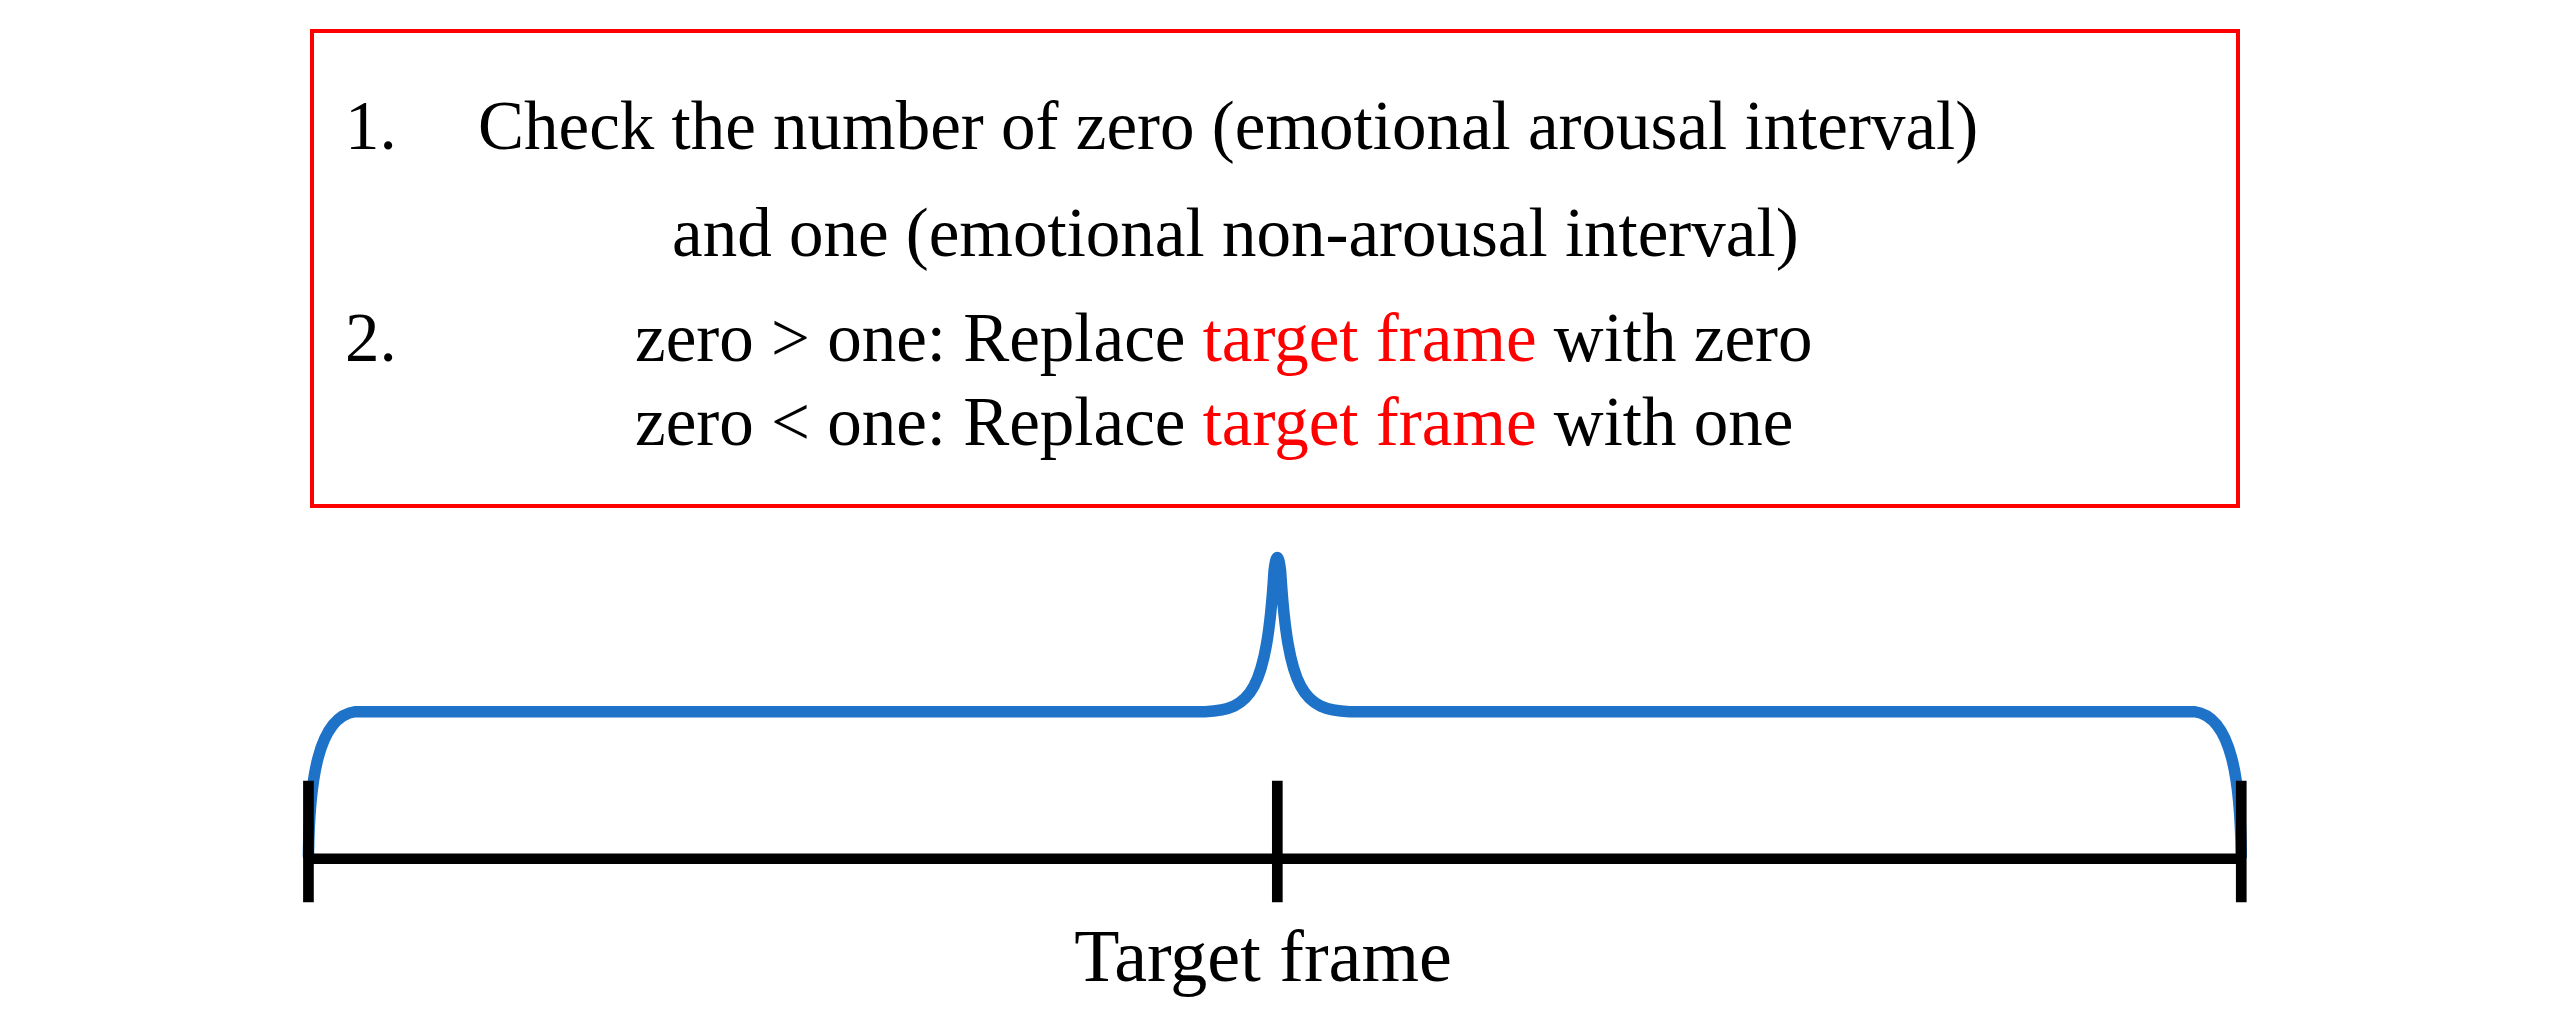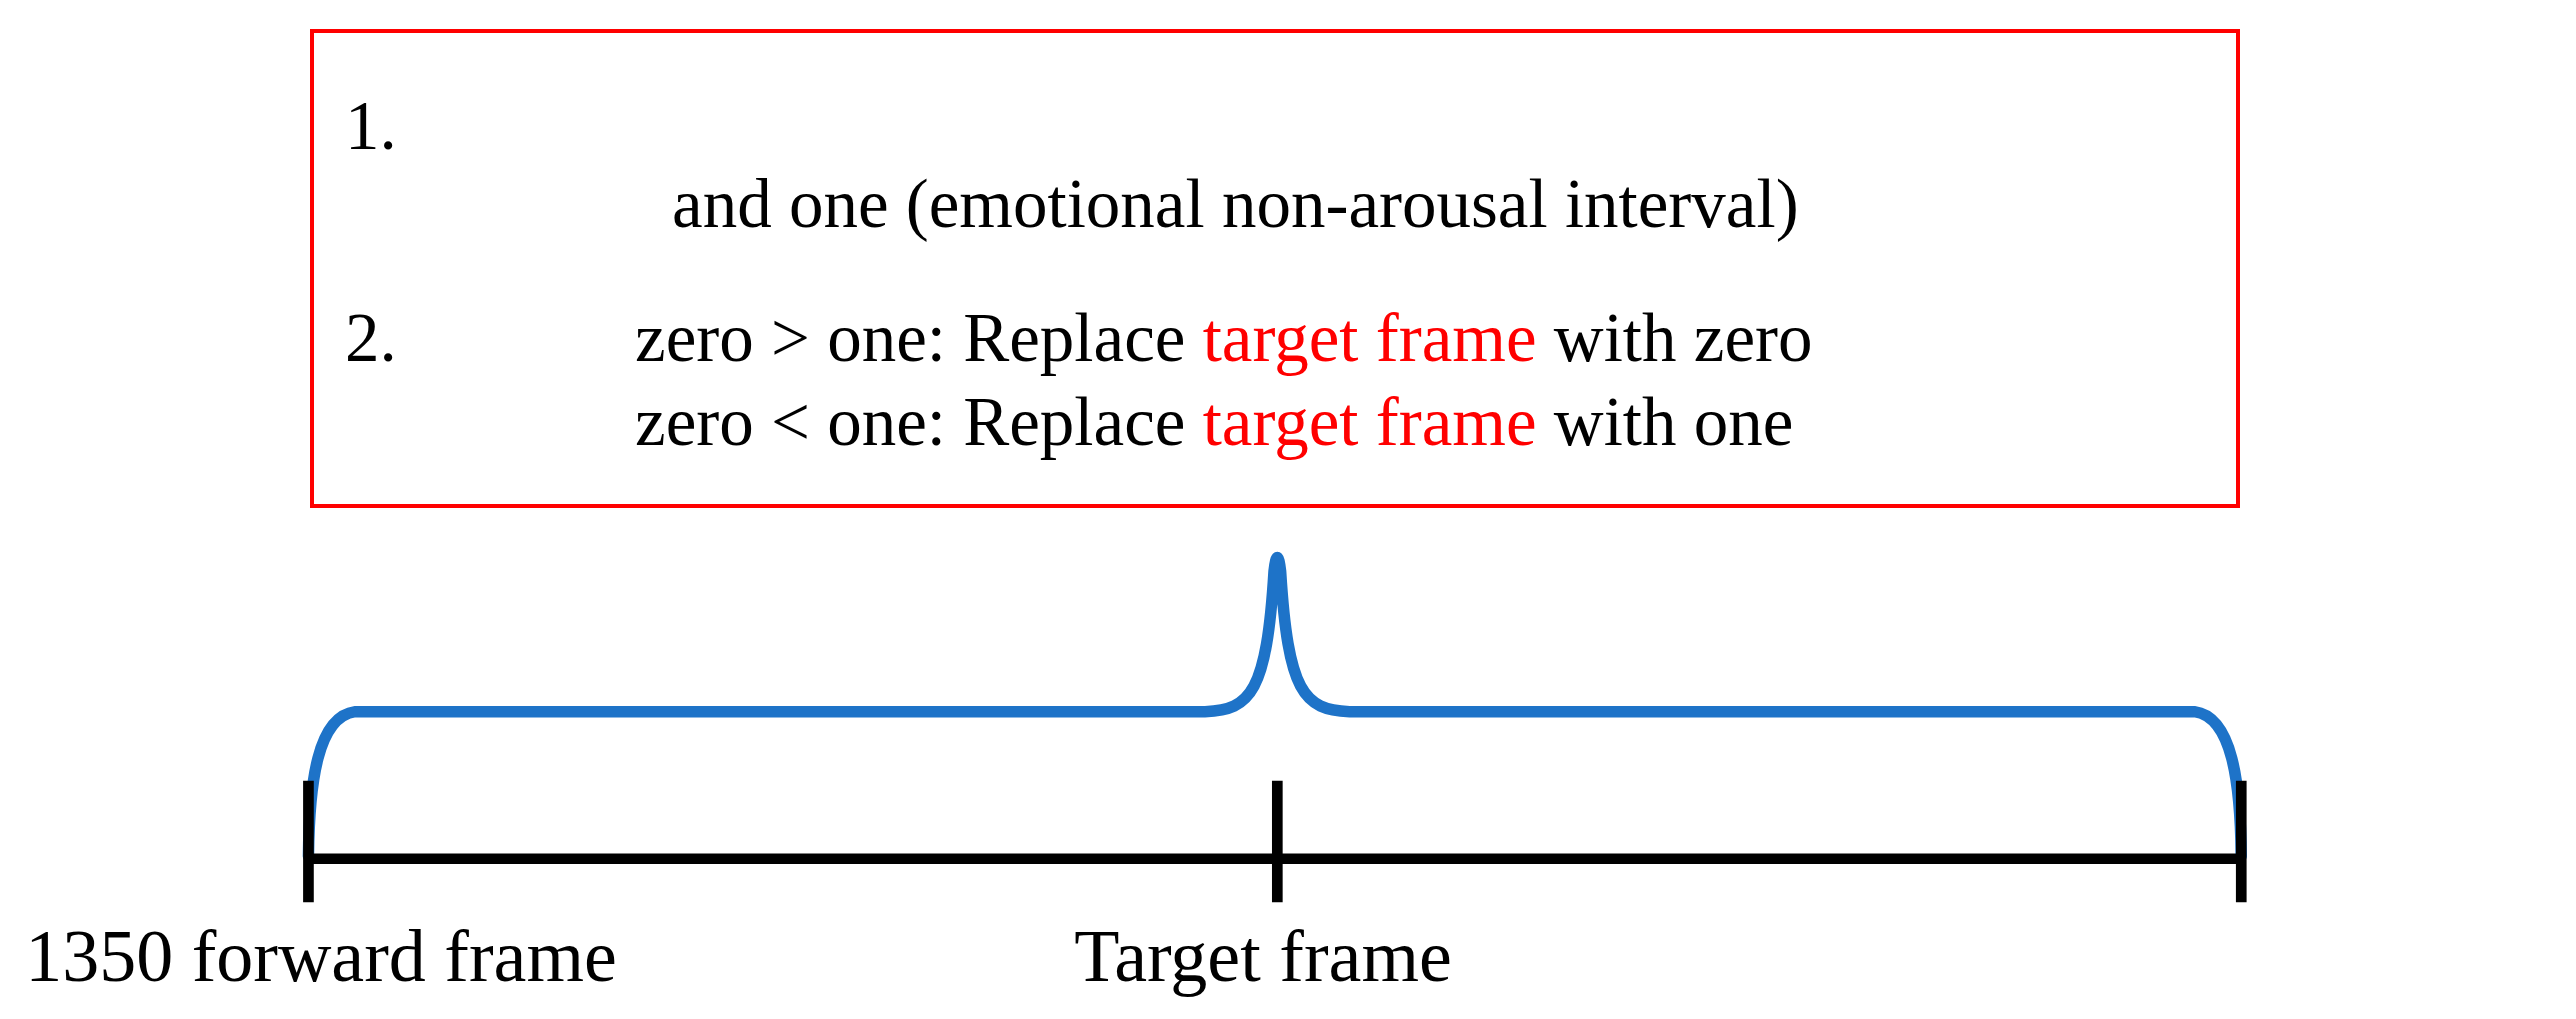--- a/index.html
+++ b/index.html
@@ -37,21 +37,22 @@
   svg.overlay{position:absolute;left:0;top:0;}
 </style>
 </head>
 <body>
 
 <div class="stage">
 
   <div class="rule-box"></div>
 
   <div class="line" style="left:345px;top:85px">1.</div>
-  <div class="line" style="left:672px;top:163px">and one (emotional non-arousal interval)</div>
+  <div class="line" style="left:478px;top:85px">Check the number of zero (emotional arousal interval)</div>
+  <div class="line" style="left:672px;top:192px">and one (emotional non-arousal interval)</div>
 
   <div class="line" style="left:345px;top:297px">2.</div>
   <div class="line" style="left:635px;top:297px"><span>zero &gt; one: Replace </span><span class="red">target frame</span><span> with zero</span></div>
   <div class="line" style="left:635px;top:381px"><span>zero &lt; one: Replace </span><span class="red">target frame</span><span> with one</span></div>
 
   <svg class="overlay" width="2576" height="1019" viewBox="0 0 3134 1240">
 
     <path d="M 375 1042
              C 376 952 386 872 432 866
              L 1466 866
@@ -61,17 +62,16 @@
              L 2670 866
              C 2716 872 2726 952 2727 1042" fill="none" stroke="#1E73C8" stroke-width="14" stroke-linecap="round" stroke-linejoin="round"></path>
 
     <path d="M 375 1045 H 2727" stroke="#000000" stroke-width="13" fill="none"></path>
 
     <path d="M 375 950 V 1098" stroke="#000000" stroke-width="13" fill="none"></path>
     <path d="M 1554 950 V 1098" stroke="#000000" stroke-width="13" fill="none"></path>
     <path d="M 2727 950 V 1098" stroke="#000000" stroke-width="13" fill="none"></path>
   </svg>
 
-  <div class="axis-label" style="left:321px">1350 forward frame</div>
   <div class="axis-label red" style="left:1263px">Target frame</div>
 
 </div>
 
 
 </body></html>

